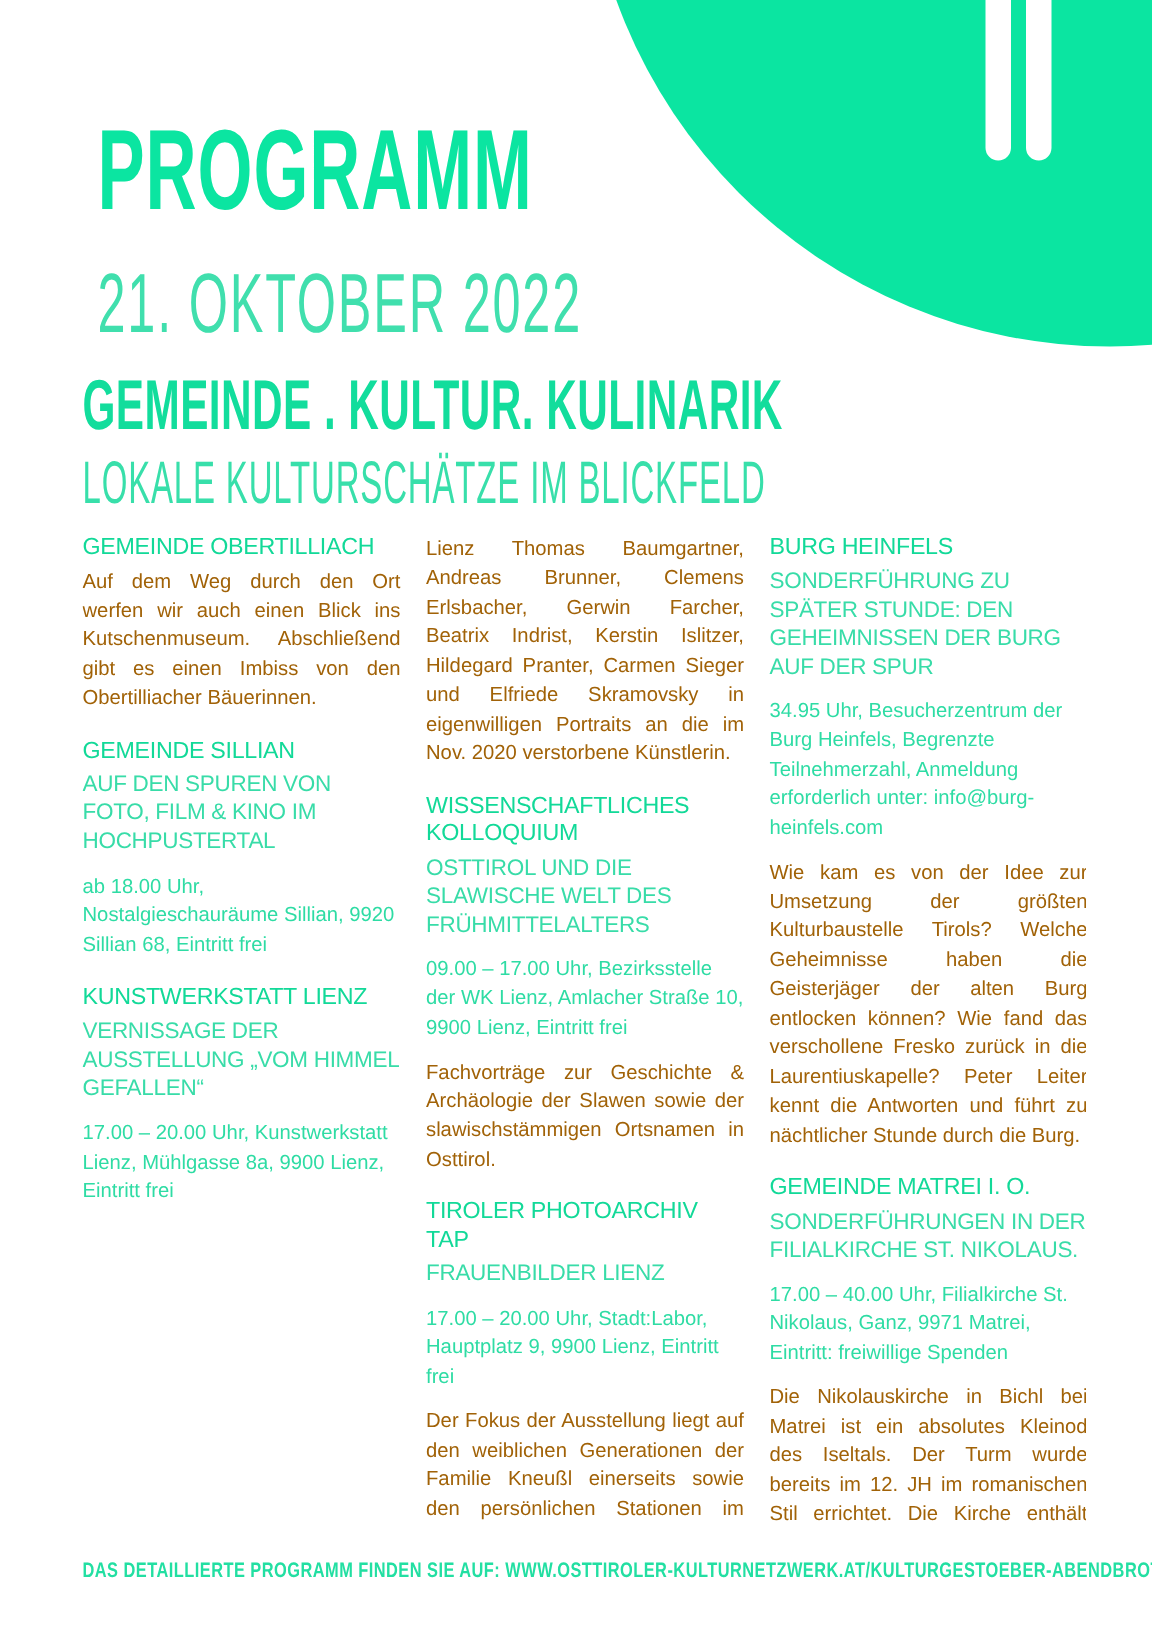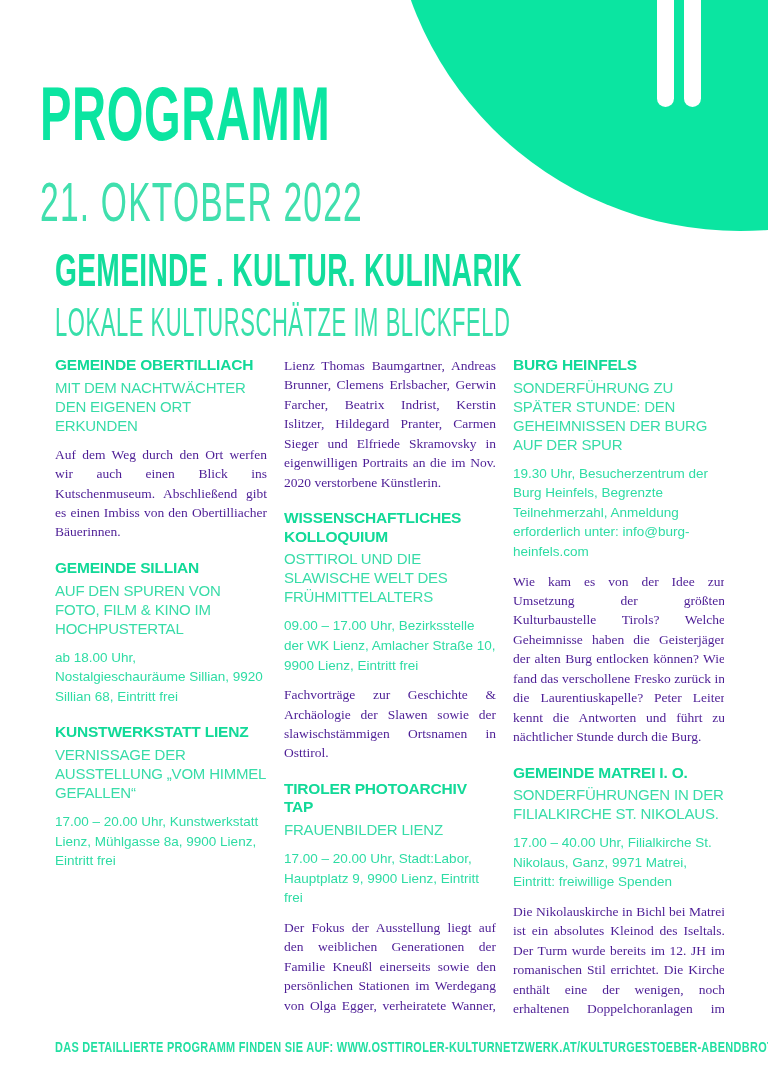--- a/index.html
+++ b/index.html
@@ -12,21 +12,21 @@
     position:absolute;left:390px;top:-469px;width:700px;height:700px;
     border-radius:50%;background:#0be5a1;
   }
   .pause-bar{
     position:absolute;top:-6px;width:17px;height:113px;background:#ffffff;
     border-radius:0 0 9px 9px;
   }
   .bar-left{left:657px;}
   .bar-right{left:684px;}
   
-  .header{position:absolute;left:40px;top:76px;}
+  .header{position:absolute;left:65px;top:76px;}
   .title{
     font-size:76px;font-weight:bold;color:#0be5a1;line-height:1;
     white-space:nowrap;display:inline-block;transform:scaleX(0.62);
     transform-origin:0 0;letter-spacing:1px;margin:0;
   }
   .date{
     font-size:56px;font-weight:normal;color:#40dfad;line-height:1;
     white-space:nowrap;display:inline-block;transform:scaleX(0.60);
     transform-origin:0 0;letter-spacing:2px;margin-top:22px;
   }
@@ -43,34 +43,33 @@
     transform-origin:0 0;letter-spacing:1px;margin-top:9px;
   }
   
   .columns{
     position:absolute;left:55px;top:356px;width:669px;height:660px;
     display:flex;gap:17px;overflow:hidden;
   }
   .col{width:212px;flex:0 0 212px;}
   .section{margin-bottom:17px;}
   .sec-heading{
-    font-size:15.5px;font-weight:bold;color:#12d998;letter-spacing:-0.2px;
+    font-size:15.5px;font-weight:normal;color:#12d998;letter-spacing:-0.2px;
     line-height:1.2;margin:0 0 3px 0;text-transform:uppercase;
   }
   .sec-sub{
     font-size:15px;font-weight:normal;color:#38dca8;letter-spacing:-0.2px;
     line-height:1.27;margin:0 0 10px 0;text-transform:uppercase;
   }
   .sec-info{
     font-size:13.5px;color:#2edca4;line-height:1.45;margin:0 0 10px 0;
   }
   .sec-body{
-    font-size:13.5px;color:#4c1d95;line-height:1.44;margin:0;
+    font-size:13.5px;color:#a16207;line-height:1.44;margin:0;
     text-align:justify;
-    font-family:Liberation Serif, serif;
   }
   
   .footer{position:absolute;left:55px;top:1038px;width:669px;}
   .footer-text{
     font-size:14px;font-weight:bold;color:#22dfa2;line-height:1.2;
     white-space:nowrap;display:inline-block;transform:scaleX(0.78);
     transform-origin:0 0;letter-spacing:0.4px;text-transform:uppercase;
   }
 </style>
 </head>
@@ -90,21 +89,20 @@
   <div class="headline">
     <div class="headline-main">GEMEINDE . KULTUR. KULINARIK</div><br>
     <div class="headline-sub">LOKALE KULTURSCHÄTZE IM BLICKFELD</div>
   </div>
 
   <div class="columns">
 
     <div class="col">
       <div class="section">
         <div class="sec-heading">GEMEINDE OBERTILLIACH</div>
-        <div class="sec-sub">MIT DEM NACHTWÄCHTER DEN EIGENEN ORT ERKUNDEN</div>
         <p class="sec-body">Auf dem Weg durch den Ort werfen wir auch einen Blick ins Kutschenmuseum. Abschließend gibt es einen Imbiss von den Obertilliacher Bäuerinnen.</p>
       </div>
       <div class="section">
         <div class="sec-heading">GEMEINDE SILLIAN</div>
         <div class="sec-sub">AUF DEN SPUREN VON FOTO, FILM &amp; KINO IM HOCHPUSTERTAL</div>
         <p class="sec-info">ab 18.00 Uhr, Nostalgieschauräume Sillian, 9920 Sillian 68, Eintritt frei</p>
       </div>
       <div class="section">
         <div class="sec-heading">KUNSTWERKSTATT LIENZ</div>
         <div class="sec-sub">VERNISSAGE DER AUSSTELLUNG „VOM HIMMEL GEFALLEN“</div>
@@ -128,21 +126,21 @@
         <div class="sec-sub">FRAUENBILDER LIENZ</div>
         <p class="sec-info">17.00 – 20.00 Uhr, Stadt:Labor, Hauptplatz 9, 9900 Lienz, Eintritt frei</p>
         <p class="sec-body">Der Fokus der Ausstellung liegt auf den weiblichen Generationen der Familie Kneußl einerseits sowie den persönlichen Stationen im Werdegang von Olga Egger, verheiratete Wanner, andererseits. Porträts im familiären Raum kontrastieren mit Aufnahmen im Atelier – über Allem steht das festgehaltene Private, genau in Szene gesetzt.</p>
       </div>
     </div>
 
     <div class="col">
       <div class="section">
         <div class="sec-heading">BURG HEINFELS</div>
         <div class="sec-sub">SONDERFÜHRUNG ZU SPÄTER STUNDE: DEN GEHEIMNISSEN DER BURG AUF DER SPUR</div>
-        <p class="sec-info">19.30 Uhr, Besucherzentrum der Burg Heinfels, Begrenzte Teilnehmerzahl, Anmeldung erforderlich unter: info@burg-heinfels.com</p>
+        <p class="sec-info">34.95 Uhr, Besucherzentrum der Burg Heinfels, Begrenzte Teilnehmerzahl, Anmeldung erforderlich unter: info@burg-heinfels.com</p>
         <p class="sec-body">Wie kam es von der Idee zur Umsetzung der größten Kulturbaustelle Tirols? Welche Geheimnisse haben die Geisterjäger der alten Burg entlocken können? Wie fand das verschollene Fresko zurück in die Laurentiuskapelle? Peter Leiter kennt die Antworten und führt zu nächtlicher Stunde durch die Burg.</p>
       </div>
       <div class="section">
         <div class="sec-heading">GEMEINDE MATREI I. O.</div>
         <div class="sec-sub">SONDERFÜHRUNGEN IN DER FILIALKIRCHE ST. NIKOLAUS.</div>
         <p class="sec-info">17.00 – 40.00 Uhr, Filialkirche St. Nikolaus, Ganz, 9971 Matrei, Eintritt: freiwillige Spenden</p>
         <p class="sec-body">Die Nikolauskirche in Bichl bei Matrei ist ein absolutes Kleinod des Iseltals. Der Turm wurde bereits im 12. JH im romanischen Stil errichtet. Die Kirche enthält eine der wenigen, noch erhaltenen Doppelchoranlagen im Alpenraum. Franz Rainer erklärt die Besonderheiten und führt auch ins Gewölbe. Gemütlicher Ausklang mit Krapfen, Kiachlan &amp; Tee.</p>
       </div>
     </div>
 

